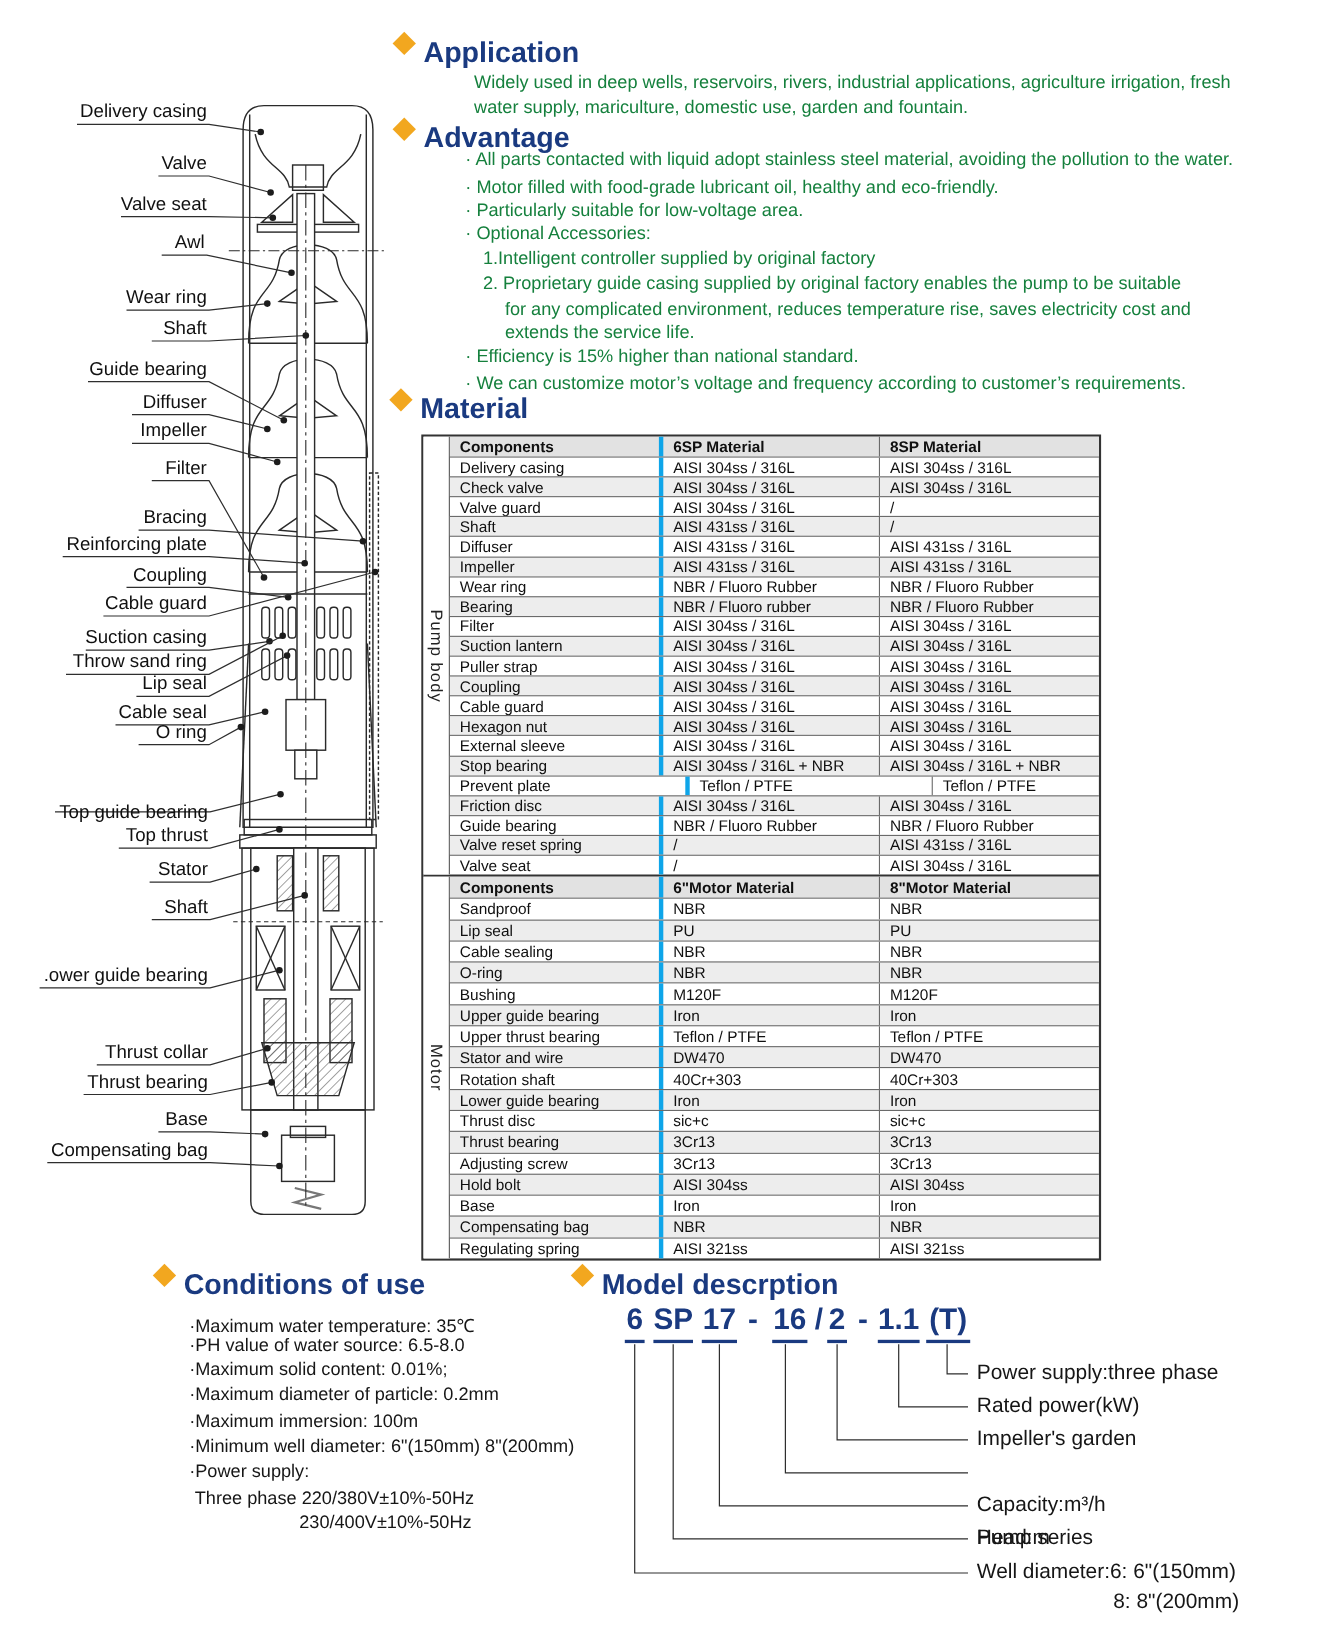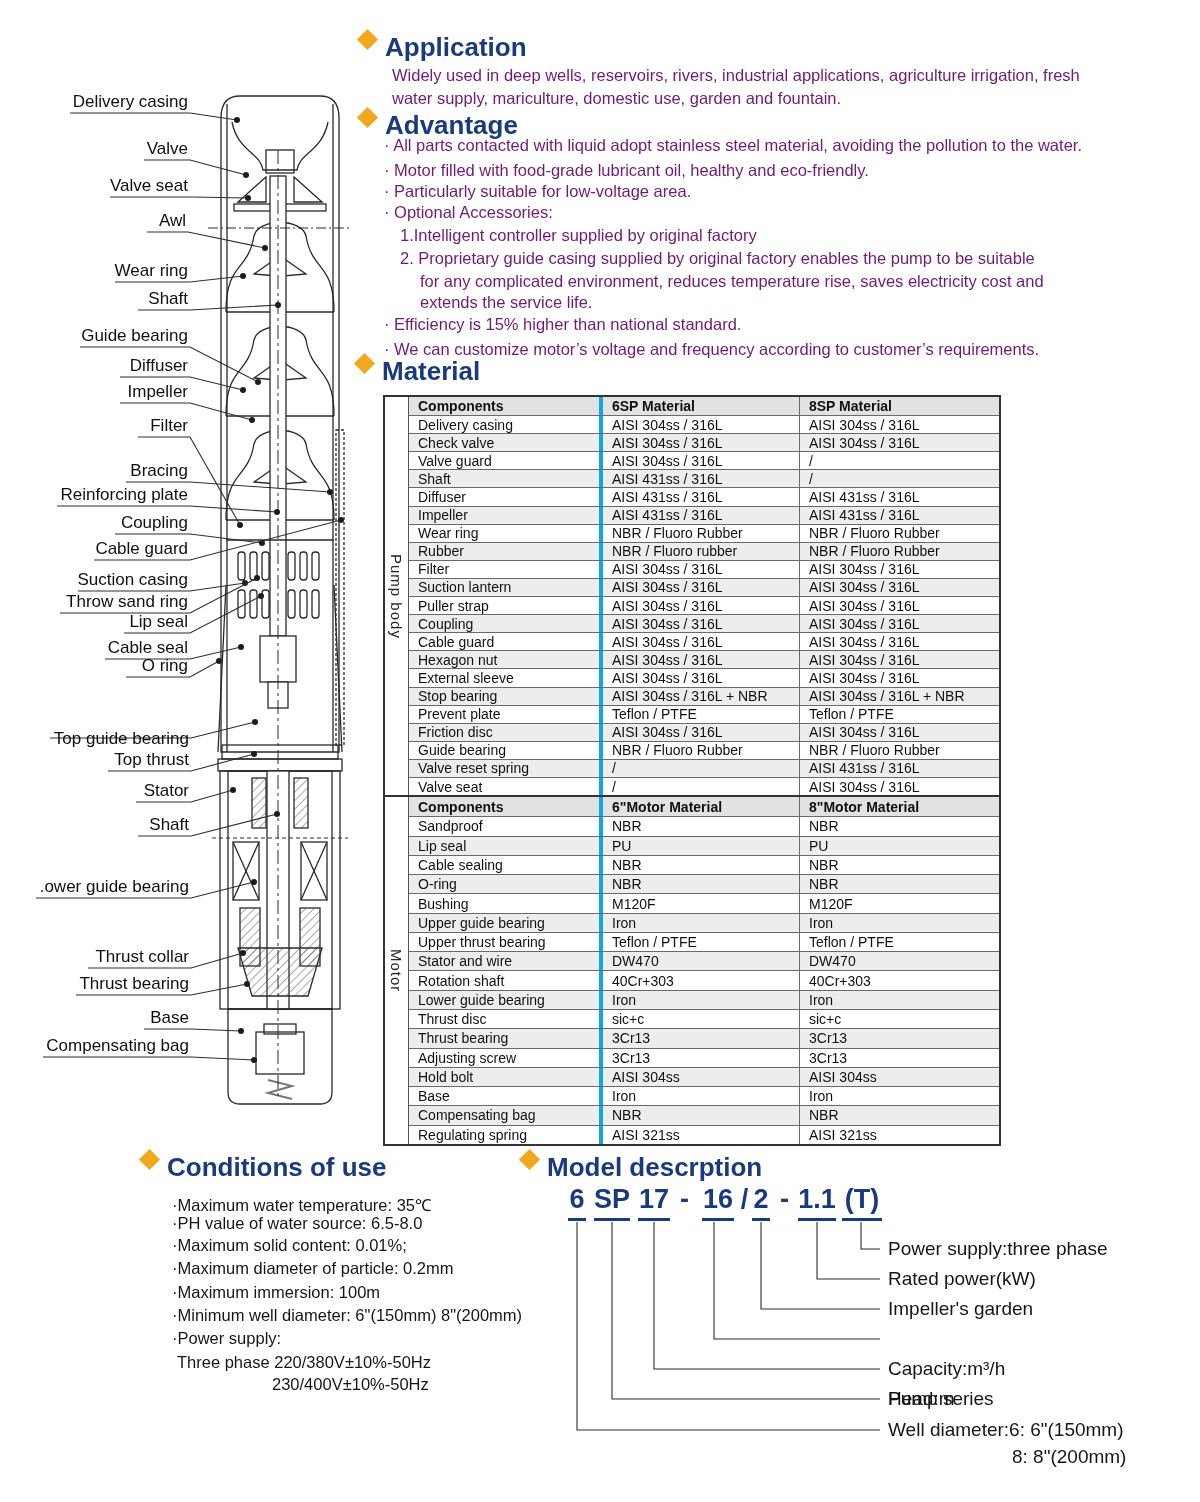--- a/index.html
+++ b/index.html
@@ -7,21 +7,21 @@
   .page{position:relative;width:1200px;height:1502px;background:#fff;overflow:hidden;
         font-family:"Liberation Sans", sans-serif;color:#151515;}
   #linework{position:absolute;left:0;top:0;pointer-events:none;}
   .leader{fill:none;stroke:#2e2e2e;stroke-width:1.1;}
   .dot{fill:#1c1c1c;stroke:none;}
   .pump{stroke:#2a2a2a;fill:none;stroke-width:1.3;}
   .dlabel{position:absolute;font-size:17px;color:#101010;white-space:nowrap;transform:translateY(-56%);}
   .hd{position:absolute;display:flex;gap:10px;font-weight:bold;
       font-size:26px;color:var(--heading,#1a3a80);white-space:nowrap;}
   .dia{width:15px;height:15px;background:var(--diamond,#f2a71f);transform:rotate(45deg);flex:0 0 auto;}
-  .tline{position:absolute;font-size:16.5px;color:#701a75;white-space:nowrap;}
+  .tline{position:absolute;font-size:16.5px;color:#15803d;white-space:nowrap;margin-left:39px;}
   .cline{position:absolute;font-size:16.5px;color:#161616;white-space:nowrap;}
   .mtable{position:absolute;left:383px;top:395px;width:618px;border:2px solid #333;background:#fff;}
   .msec{display:flex;}
   .msec + .msec{border-top:2px solid #333;}
   .mgroup{width:24px;border-right:1px solid #555;display:flex;align-items:center;justify-content:center;background:#fff;}
   .mgroup span{writing-mode:vertical-rl;font-size:15px;color:#222;letter-spacing:1px;white-space:nowrap;}
   .mrows{flex:1;display:flex;flex-direction:column;}
   .mrow{display:flex;height:var(--rh);}
   .mrow + .mrow{border-top:1px solid #6a6a6a;}
   .mrow.hdr{background:#e2e2e2;font-weight:bold;}
@@ -300,21 +300,21 @@
             <div class="mcell c0">Impeller</div>
             <div class="mcell c1">AISI 431ss / 316L</div>
             <div class="mcell c2">AISI 431ss / 316L</div>
           </div>
           <div class="mrow" style="height: 18.1px;">
             <div class="mcell c0">Wear ring</div>
             <div class="mcell c1">NBR / Fluoro Rubber</div>
             <div class="mcell c2">NBR / Fluoro Rubber</div>
           </div>
           <div class="mrow alt" style="height: 18.1px;">
-            <div class="mcell c0">Rubber</div>
+            <div class="mcell c0">Bearing</div>
             <div class="mcell c1">NBR / Fluoro rubber</div>
             <div class="mcell c2">NBR / Fluoro Rubber</div>
           </div>
           <div class="mrow" style="height: 18.1px;">
             <div class="mcell c0">Filter</div>
             <div class="mcell c1">AISI 304ss / 316L</div>
             <div class="mcell c2">AISI 304ss / 316L</div>
           </div>
           <div class="mrow alt" style="height: 18.1px;">
             <div class="mcell c0">Suction lantern</div>
@@ -344,21 +344,21 @@
           <div class="mrow" style="height: 18.1px;">
             <div class="mcell c0">External sleeve</div>
             <div class="mcell c1">AISI 304ss / 316L</div>
             <div class="mcell c2">AISI 304ss / 316L</div>
           </div>
           <div class="mrow alt" style="height: 18.1px;">
             <div class="mcell c0">Stop bearing</div>
             <div class="mcell c1">AISI 304ss / 316L + NBR</div>
             <div class="mcell c2">AISI 304ss / 316L + NBR</div>
           </div>
-          <div class="mrow" style="height: 18.1px;">
+          <div class="mrow" style="height: 18.1px; gap: 24px;">
             <div class="mcell c0">Prevent plate</div>
             <div class="mcell c1">Teflon / PTFE</div>
             <div class="mcell c2">Teflon / PTFE</div>
           </div>
           <div class="mrow alt" style="height: 18.1px;">
             <div class="mcell c0">Friction disc</div>
             <div class="mcell c1">AISI 304ss / 316L</div>
             <div class="mcell c2">AISI 304ss / 316L</div>
           </div>
           <div class="mrow" style="height: 18.1px;">

